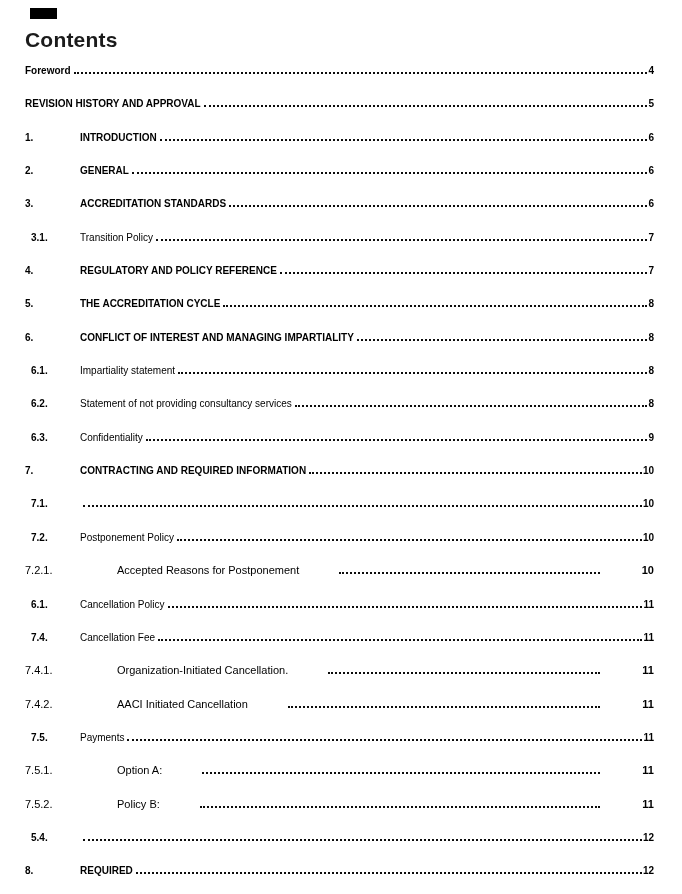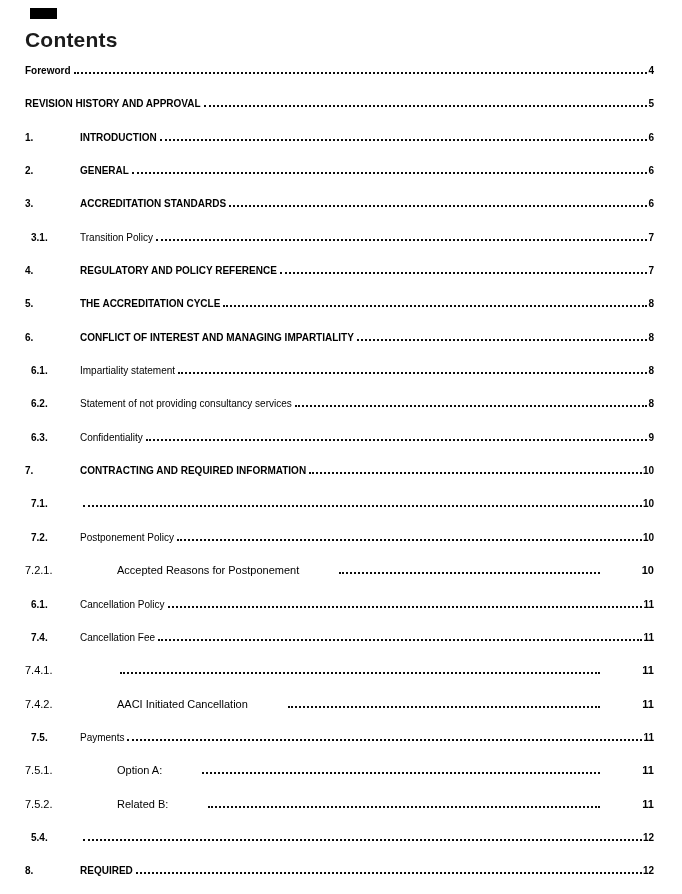--- a/index.html
+++ b/index.html
@@ -201,20 +201,21 @@
 
   <div class="toc-row lvl2">
     <span class="num">7.4.</span>
     <span class="label">Cancellation Fee</span>
     <span class="leader"></span>
     <span class="page-num">11</span>
   </div>
 
   <div class="toc-row lvl3">
     <span class="num">7.4.1.</span>
+    <span class="label">Organization-Initiated Cancellation.</span>
     <span class="leader"></span>
     <span class="page-num">11</span>
   </div>
 
   <div class="toc-row lvl3">
     <span class="num">7.4.2.</span>
     <span class="label">AACI Initiated Cancellation</span>
     <span class="leader"></span>
     <span class="page-num">11</span>
   </div>
@@ -228,21 +229,21 @@
 
   <div class="toc-row lvl3">
     <span class="num">7.5.1.</span>
     <span class="label">Option A:</span>
     <span class="leader"></span>
     <span class="page-num">11</span>
   </div>
 
   <div class="toc-row lvl3">
     <span class="num">7.5.2.</span>
-    <span class="label">Related B:</span>
+    <span class="label">Policy B:</span>
     <span class="leader"></span>
     <span class="page-num">11</span>
   </div>
 
   <div class="toc-row lvl2">
     <span class="num">5.4.</span>
     <span class="leader"></span>
     <span class="page-num">12</span>
   </div>
 

